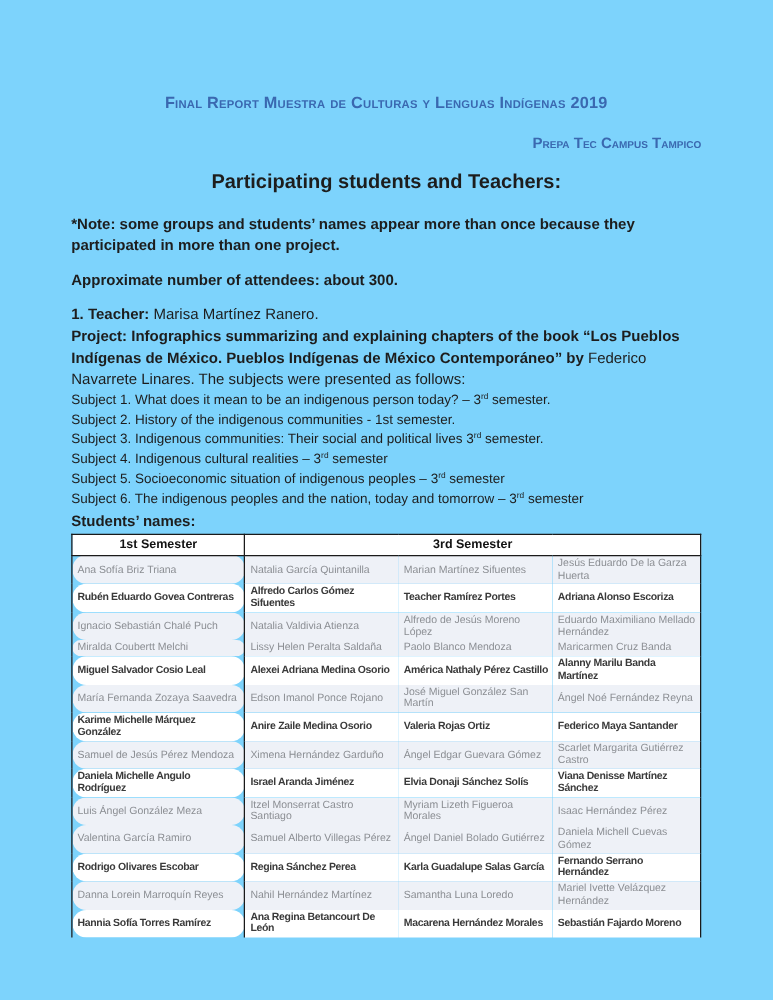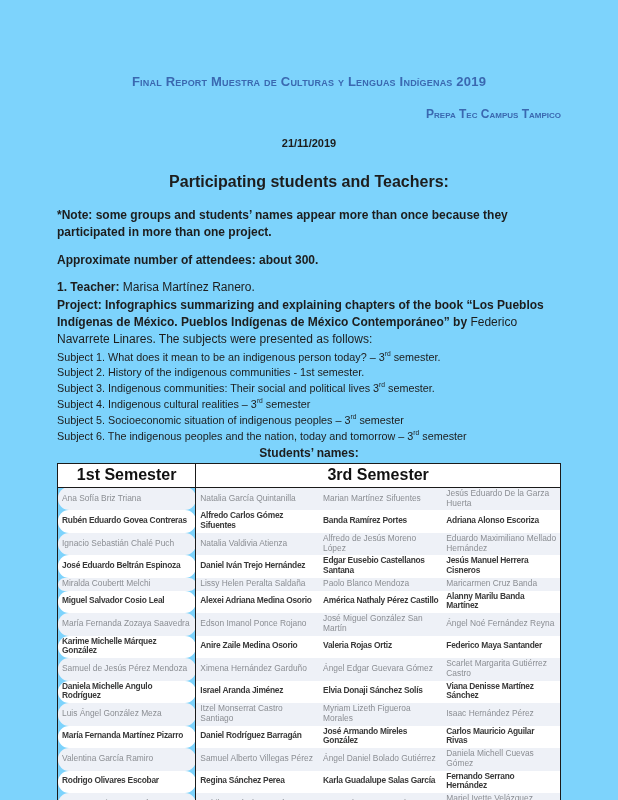--- a/index.html
+++ b/index.html
@@ -45,32 +45,32 @@
     font-size:16px;
     font-weight:700;
     margin:0 0 16px 0;
   }
   p{font-size:12px;line-height:1.4;margin:0 0 11px 0;}
   .bold{font-weight:700;}
   .teacher-line{margin-bottom:1px;}
   .project-line{margin-bottom:1px;}
   .subject-line{font-size:10.8px;line-height:1.42;}
   .subject-line sup{font-size:.62em;}
-  .students-label{margin:1px 0 2px 0;text-align:center;}
+  .students-label{margin:1px 0 2px 0;}
   table.students{
     width:100%;
     border-collapse:collapse;
     table-layout:fixed;
     font-size:8.4px;
     line-height:1.16;
   }
   table.students th{
     border:1.4px solid #1a1a1a;
     border-bottom:1.2px solid #1a1a1a;
-    font-size:16px;
+    font-size:10px;
     font-weight:700;
     padding:2px 2px;
     text-align:center;
     background:#fff;
     color:#111;
   }
   table.students td{
     padding:1px 3px 2px 4px;
     vertical-align:middle;
     overflow:hidden;
@@ -88,21 +88,20 @@
   col.c3{width:24.5%;}
   col.c4{width:23.5%;}
 </style>
 </head>
 <body>
 
 <div class="page">
 
   <h1 class="doc-title">Final Report Muestra de Culturas y Lenguas Indígenas 2019</h1>
   <h2 class="doc-subtitle">Prepa Tec Campus Tampico</h2>
-  <div class="doc-date">21/11/2019</div>
 
   <div class="sec-heading">Participating students and Teachers:</div>
 
   <p class="bold">*Note: some groups and students’ names appear more than once because they participated in more than one project.</p>
 
   <p class="bold">Approximate number of attendees: about 300.</p>
 
   <p class="teacher-line"><span class="bold">1. Teacher:</span><span> Marisa Martínez Ranero.</span></p>
 
   <p class="project-line"><span class="bold">Project: Infographics summarizing and explaining chapters of the book “Los Pueblos Indígenas de México. Pueblos Indígenas de México Contemporáneo” by </span><span>Federico Navarrete Linares. The subjects were presented as follows:</span></p>
@@ -134,35 +133,29 @@
     <tbody id="students-body">
         <tr class="tint">
           <td>Ana Sofía Briz Triana</td>
           <td>Natalia García Quintanilla</td>
           <td>Marian Martínez Sifuentes</td>
           <td>Jesús Eduardo De la Garza Huerta</td>
         </tr>
         <tr class="plain">
           <td>Rubén Eduardo Govea Contreras</td>
           <td>Alfredo Carlos Gómez Sifuentes</td>
-          <td>Banda Ramírez Portes</td>
+          <td>Teacher Ramírez Portes</td>
           <td>Adriana Alonso Escoriza</td>
         </tr>
         <tr class="tint">
           <td>Ignacio Sebastián Chalé Puch</td>
           <td>Natalia Valdivia Atienza</td>
           <td>Alfredo de Jesús Moreno López</td>
           <td>Eduardo Maximiliano Mellado Hernández</td>
         </tr>
-        <tr class="plain">
-          <td>José Eduardo Beltrán Espinoza</td>
-          <td>Daniel Iván Trejo Hernández</td>
-          <td>Edgar Eusebio Castellanos Santana</td>
-          <td>Jesús Manuel Herrera Cisneros</td>
-        </tr>
         <tr class="tint">
           <td>Miralda Coubertt Melchi</td>
           <td>Lissy Helen Peralta Saldaña</td>
           <td>Paolo Blanco Mendoza</td>
           <td>Maricarmen Cruz Banda</td>
         </tr>
         <tr class="plain">
           <td>Miguel Salvador Cosio Leal</td>
           <td>Alexei Adriana Medina Osorio</td>
           <td>América Nathaly Pérez Castillo</td>
@@ -191,26 +184,20 @@
           <td>Israel Aranda Jiménez</td>
           <td>Elvia Donaji Sánchez Solís</td>
           <td>Viana Denisse Martínez Sánchez</td>
         </tr>
         <tr class="tint">
           <td>Luis Ángel González Meza</td>
           <td>Itzel Monserrat Castro Santiago</td>
           <td>Myriam Lizeth Figueroa Morales</td>
           <td>Isaac Hernández Pérez</td>
         </tr>
-        <tr class="plain">
-          <td>María Fernanda Martínez Pizarro</td>
-          <td>Daniel Rodríguez Barragán</td>
-          <td>José Armando Mireles González</td>
-          <td>Carlos Mauricio Aguilar Rivas</td>
-        </tr>
         <tr class="tint">
           <td>Valentina García Ramiro</td>
           <td>Samuel Alberto Villegas Pérez</td>
           <td>Ángel Daniel Bolado Gutiérrez</td>
           <td>Daniela Michell Cuevas Gómez</td>
         </tr>
         <tr class="plain">
           <td>Rodrigo Olivares Escobar</td>
           <td>Regina Sánchez Perea</td>
           <td>Karla Guadalupe Salas García</td>

